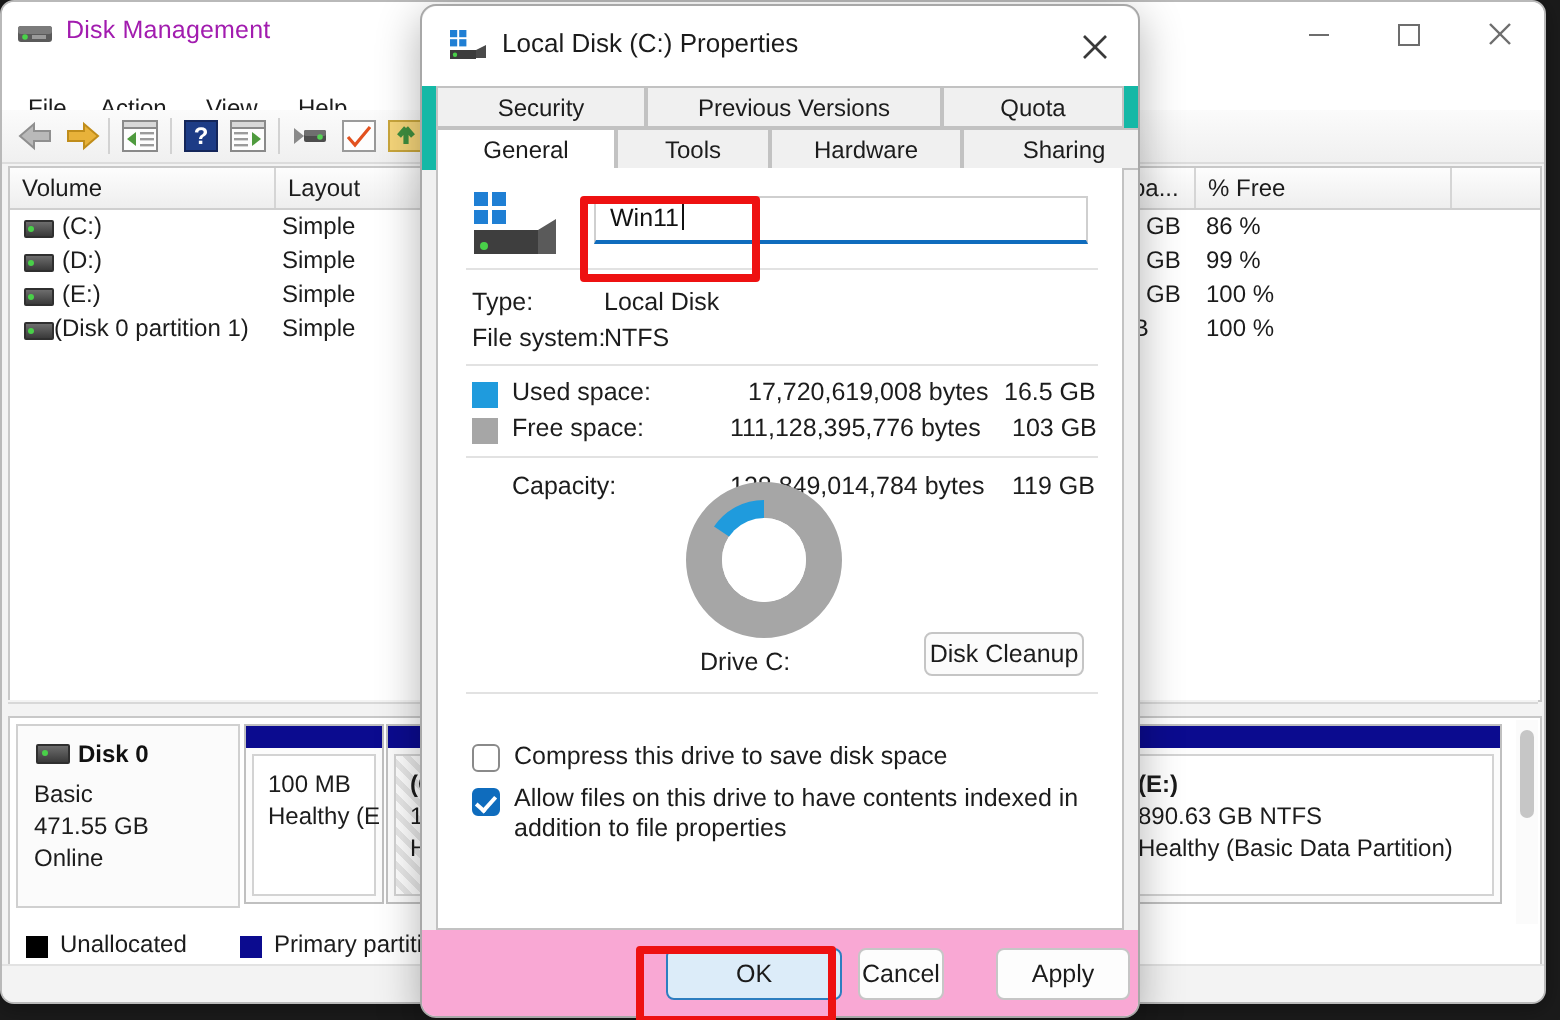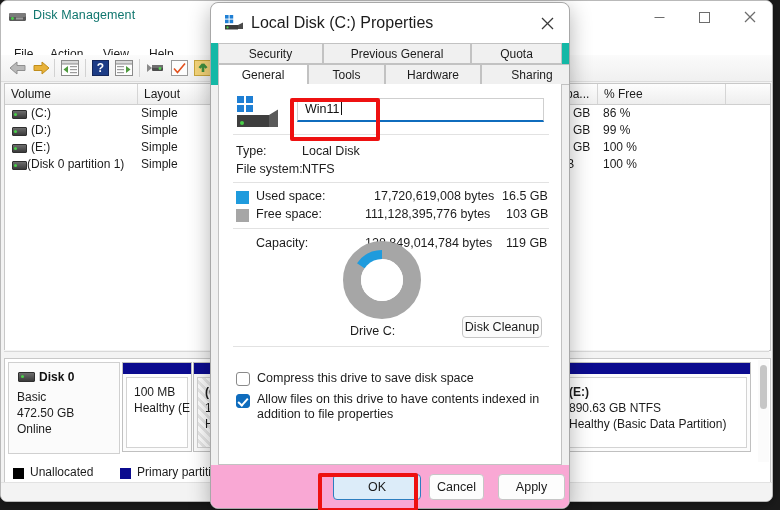--- a/index.html
+++ b/index.html
@@ -18,21 +18,21 @@
     box-shadow:0 2px 10px rgba(0,0,0,.35);
     overflow:hidden;
   }
   .dm-titlebar{
     position:absolute;left:0;top:0;right:0;height:32px;background:#ffffff;
   }
   .dm-title-ico{
     position:absolute;left:8px;top:8px;width:17px;height:15px;
   }
   .dm-title-txt{
-    position:absolute;left:32px;top:7px;font-size:12.5px;color:#0f766e;
+    position:absolute;left:32px;top:7px;font-size:12.5px;color:#a21caf;
     white-space:nowrap;letter-spacing:.1px;
   }
   .wbtns{position:absolute;right:0;top:0;height:32px;display:flex;}
   .wbtn{width:45px;height:32px;display:flex;align-items:center;justify-content:center;
     color:#6d6d6d;font-size:12px;}
   .wbtn svg{display:block;}
 
   
   .dm-menu{position:absolute;left:0;top:32px;right:0;height:22px;background:#ffffff;}
   .dm-menu .mi{
@@ -114,21 +114,21 @@
 
   
   .dlg{
     position:absolute;left:210px;top:2px;width:358px;height:505px;
     background:#f0f0f0;border:1px solid #a8a8a8;border-radius:8px;
     box-shadow:0 6px 22px rgba(0,0,0,.30);overflow:hidden;
   }
   .dlg-title{position:absolute;left:0;top:0;right:0;height:40px;background:#ffffff;
     border-radius:8px 8px 0 0;}
   .dlg-ico{position:absolute;left:14px;top:12px;width:18px;height:16px;}
-  .dlg-title-txt{position:absolute;left:40px;top:11px;font-size:16px;color:#1b1b1b;white-space:nowrap;}
+  .dlg-title-txt{position:absolute;left:40px;top:11px;font-size:13px;color:#1b1b1b;white-space:nowrap;}
   .dlg-close{position:absolute;right:0;top:0;width:44px;height:40px;display:flex;align-items:center;justify-content:center;color:#444;}
 
   
   .tabs{position:absolute;left:0;top:40px;right:0;height:42px;background:#14b8a6;}
   .tabrow{position:absolute;left:0;right:0;height:21px;}
   .tabrow.r1{top:0;}
   .tabrow.r2{top:21px;}
   .tab{
     position:absolute;top:0;height:21px;line-height:20px;text-align:center;font-size:12px;color:#1c1c1c;
     background:#f0f0f0;border:1px solid #c2c2c2;box-sizing:border-box;white-space:nowrap;
@@ -331,21 +331,21 @@
       </div>
     </div>
 
     <div class="splitter"></div>
 
     <div class="gview">
       <div class="disk-info">
         <span class="di-ico"></span>
         <span class="di-t">Disk 0</span>
         <span class="di-l" style="top:27px">Basic</span>
-        <span class="di-l" style="top:43px">472.50 GB</span>
+        <span class="di-l" style="top:43px">471.55 GB</span>
         <span class="di-l" style="top:59px">Online</span>
       </div>
 
       <div class="part" style="left:117px;width:70px">
         <div class="pbar"></div>
         <div class="pin">
           <div class="pl">100 MB</div>
           <div class="pl">Healthy (E</div>
         </div>
       </div>
@@ -402,21 +402,21 @@
         <svg width="13" height="13" viewBox="0 0 13 13">
             <line x1="1" y1="1" x2="12" y2="12" stroke="#3a3a3a" stroke-width="1.3"></line>
             <line x1="12" y1="1" x2="1" y2="12" stroke="#3a3a3a" stroke-width="1.3"></line>
           </svg>
       </span>
     </div>
 
     <div class="tabs">
       <div class="tabrow r1">
         <div class="tab" style="left:7px;width:105px">Security</div>
-        <div class="tab" style="left:112px;width:148px">Previous General</div>
+        <div class="tab" style="left:112px;width:148px">Previous Versions</div>
         <div class="tab" style="left:260px;width:91px">Quota</div>
       </div>
       <div class="tabrow r2">
         <div class="tab sel" style="left:7px;width:90px">General</div>
         <div class="tab" style="left:97px;width:77px">Tools</div>
         <div class="tab" style="left:174px;width:96px">Hardware</div>
         <div class="tab" style="left:270px;width:102px">Sharing</div>
       </div>
     </div>
 
@@ -475,21 +475,21 @@
 
       <span class="cb" style="left:17px;top:288px"></span>
       <span class="cbl" style="left:38px;top:287px;width:290px">Compress this drive to save disk space</span>
 
       <span class="cb on" style="left:17px;top:310px"></span>
       <span class="cbl" style="left:38px;top:308px;width:295px">Allow files on this drive to have contents indexed in addition to file properties</span>
     </div>
 
     <div class="dlg-footer">
       <span class="dbtn def" style="left:122px;width:88px">OK</span>
-      <span class="dbtn" style="left:218px;width:55px">Cancel</span>
+      <span class="dbtn" style="left:218px;width:43px">Cancel</span>
       <span class="dbtn" style="left:291px;width:67px;margin-left:-4px">Apply</span>
     </div>
   </div>
 
   <div class="redbox" style="left:290px;top:98px;width:82px;height:35px"></div>
   <div class="redbox" style="left:318px;top:473px;width:92px;height:31px"></div>
 
 </div>
 
 </body></html>

